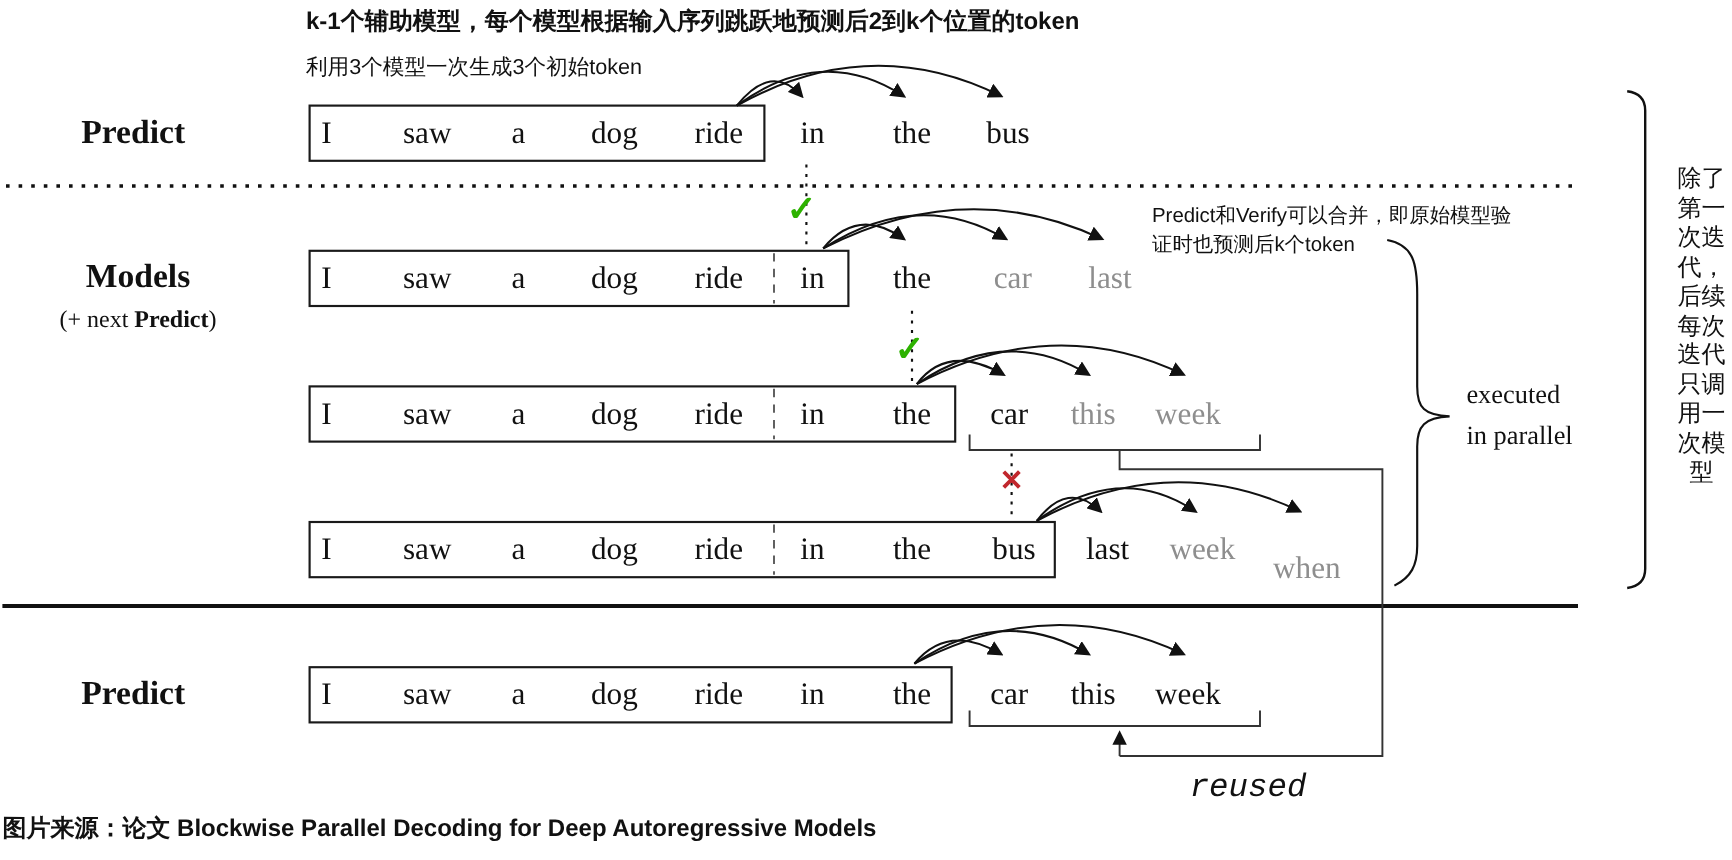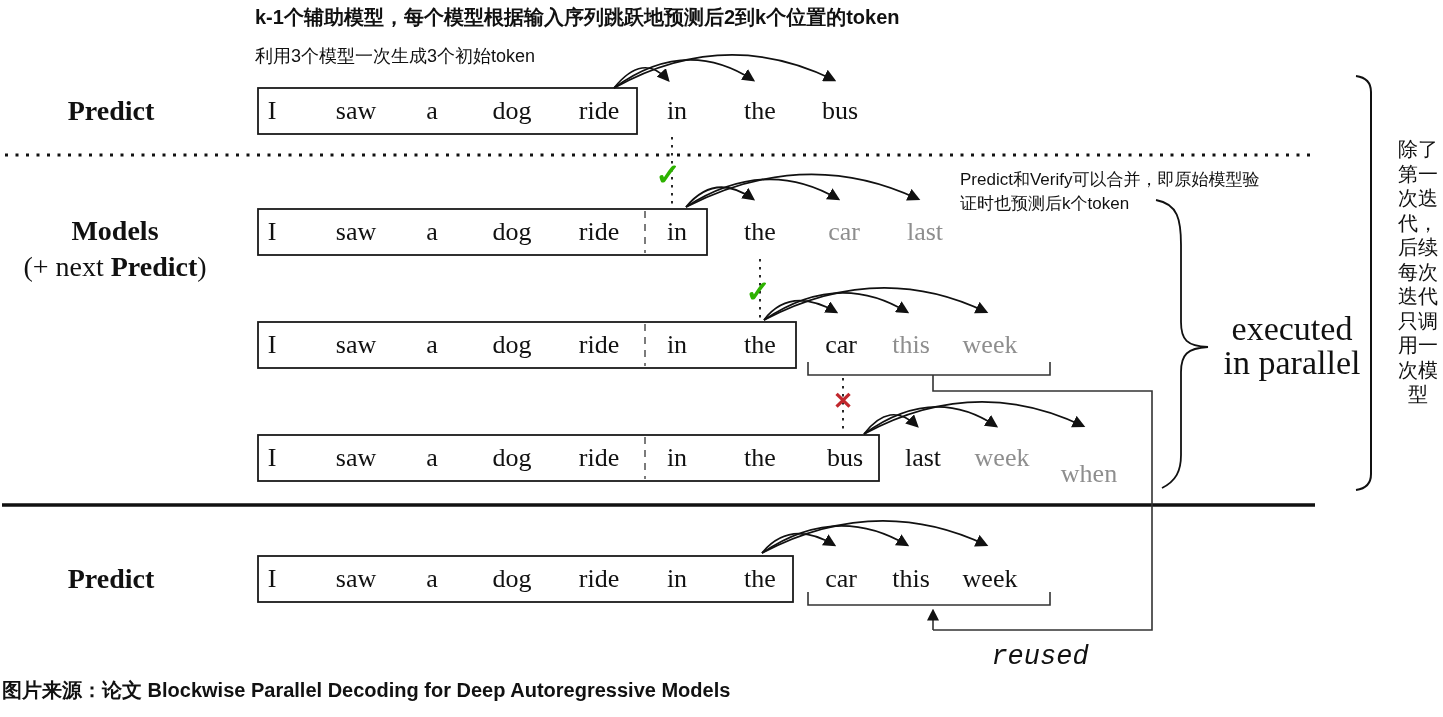--- a/index.html
+++ b/index.html
@@ -2,29 +2,29 @@
 <html><head>
 <meta charset="utf-8">
 <style>
   html,body{margin:0;padding:0;background:#fff;}
   #canvas{position:relative;width:1443px;height:717px;background:#fff;overflow:hidden;
           font-family:"Liberation Serif","DejaVu Serif",serif;color:#111;border-radius:20px;}
   #diagram-svg{position:absolute;left:0;top:0;}
   .w{position:absolute;transform:translate(-50%,-50%);font-size:26px;white-space:nowrap;color:#111;}
   .w.gray{color:#8e8e8e;}
   .rowlabel{position:absolute;transform:translate(-50%,-50%);font-size:28px;font-weight:bold;white-space:nowrap;}
-  .sublabel{position:absolute;transform:translate(-50%,-50%);font-size:28px;white-space:nowrap;}
+  .sublabel{position:absolute;transform:translate(-50%,-50%);font-size:20px;white-space:nowrap;}
   .sublabel b{font-weight:bold;}
   .cjk{font-family:"Liberation Sans","DejaVu Sans",sans-serif;}
   .title{position:absolute;font-size:20px;font-weight:bold;white-space:nowrap;}
   .subtitle{position:absolute;font-size:18px;white-space:nowrap;}
   .annotation{position:absolute;font-size:17px;line-height:24px;width:410px;}
   .caption{position:absolute;font-size:20px;font-weight:bold;white-space:nowrap;}
   .sidenote{position:absolute;font-size:20px;line-height:24.5px;width:50px;white-space:pre-line;text-align:center;}
-  .executed{position:absolute;font-size:34px;line-height:34px;text-align:center;white-space:nowrap;}
+  .executed{position:absolute;font-size:22px;line-height:34px;white-space:nowrap;}
   .reused{position:absolute;transform:translate(-50%,-50%);font-size:27px;font-style:italic;white-space:nowrap;}
   .mark{position:absolute;transform:translate(-50%,-50%);font-weight:bold;line-height:1;}
   .check{font-size:30px;}
   .cross{font-size:24px;}
 </style>
 </head>
 <body>
 
 <div id="canvas">
 

